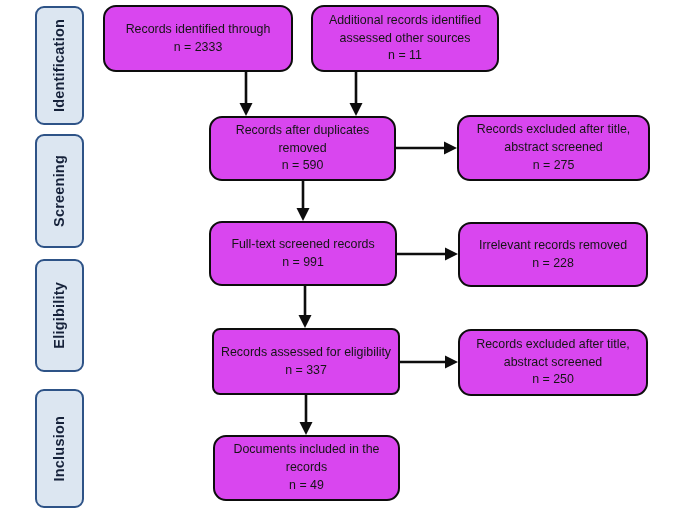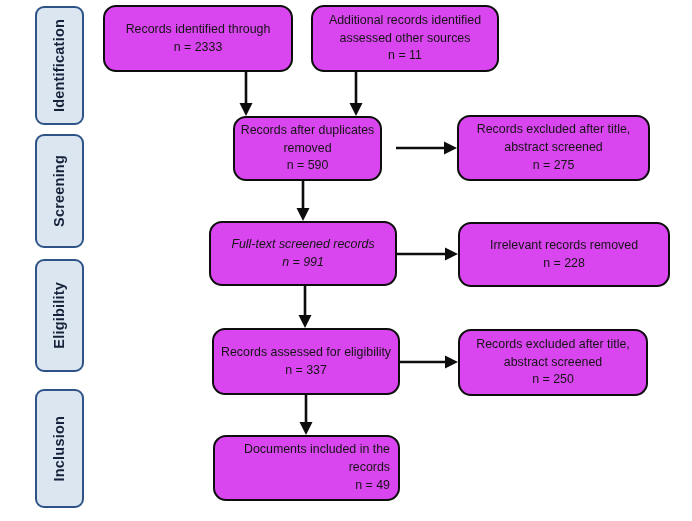--- a/index.html
+++ b/index.html
@@ -97,54 +97,54 @@
     <span class="node-line">Records identified through</span>
     <span class="node-line">n = 2333</span>
   </div>
 
   <div class="node-box" style="left:311px; top:5px; width:188px; height:67px;">
     <span class="node-line">Additional records identified</span>
     <span class="node-line">assessed other sources</span>
     <span class="node-line">n = 11</span>
   </div>
 
-  <div class="node-box" style="left:209px; top:116px; width:149px; height:65px;margin-left:24px;">
+  <div class="node-box" style="left:209px; top:116px; width:187px; height:65px;">
     <span class="node-line">Records after duplicates</span>
     <span class="node-line">removed</span>
     <span class="node-line">n = 590</span>
   </div>
 
   <div class="node-box" style="left:457px; top:115px; width:193px; height:66px;">
     <span class="node-line">Records excluded after title,</span>
     <span class="node-line">abstract screened</span>
     <span class="node-line">n = 275</span>
   </div>
 
-  <div class="node-box" style="left:209px; top:221px; width:188px; height:65px;font-style:italic;">
+  <div class="node-box" style="left:209px; top:221px; width:188px; height:65px;">
     <span class="node-line">Full-text screened records</span>
     <span class="node-line">n = 991</span>
   </div>
 
-  <div class="node-box" style="left:458px; top:222px; width:212px; height:65px;">
+  <div class="node-box" style="left:458px; top:222px; width:190px; height:65px;">
     <span class="node-line">Irrelevant records removed</span>
     <span class="node-line">n = 228</span>
   </div>
 
-  <div class="node-box" style="left:212px; top:328px; width:188px; height:67px;">
+  <div class="node-box" style="left:212px; top:328px; width:188px; height:67px;border-radius:8px;">
     <span class="node-line">Records assessed for eligibility</span>
     <span class="node-line">n = 337</span>
   </div>
 
   <div class="node-box" style="left:458px; top:329px; width:190px; height:67px;">
     <span class="node-line">Records excluded after title,</span>
     <span class="node-line">abstract screened</span>
     <span class="node-line">n = 250</span>
   </div>
 
-  <div class="node-box" style="left:213px; top:435px; width:187px; height:66px;align-items:flex-end;">
+  <div class="node-box" style="left:213px; top:435px; width:187px; height:66px;">
     <span class="node-line">Documents included in the</span>
     <span class="node-line">records</span>
     <span class="node-line">n = 49</span>
   </div>
 
   <svg class="conn" style="left:0; top:0;" width="692" height="521">
 
     <g>
       <line x1="246" y1="72" x2="246" y2="108"></line>
       <polygon points="246,116 239.5,103 252.5,103"></polygon>

